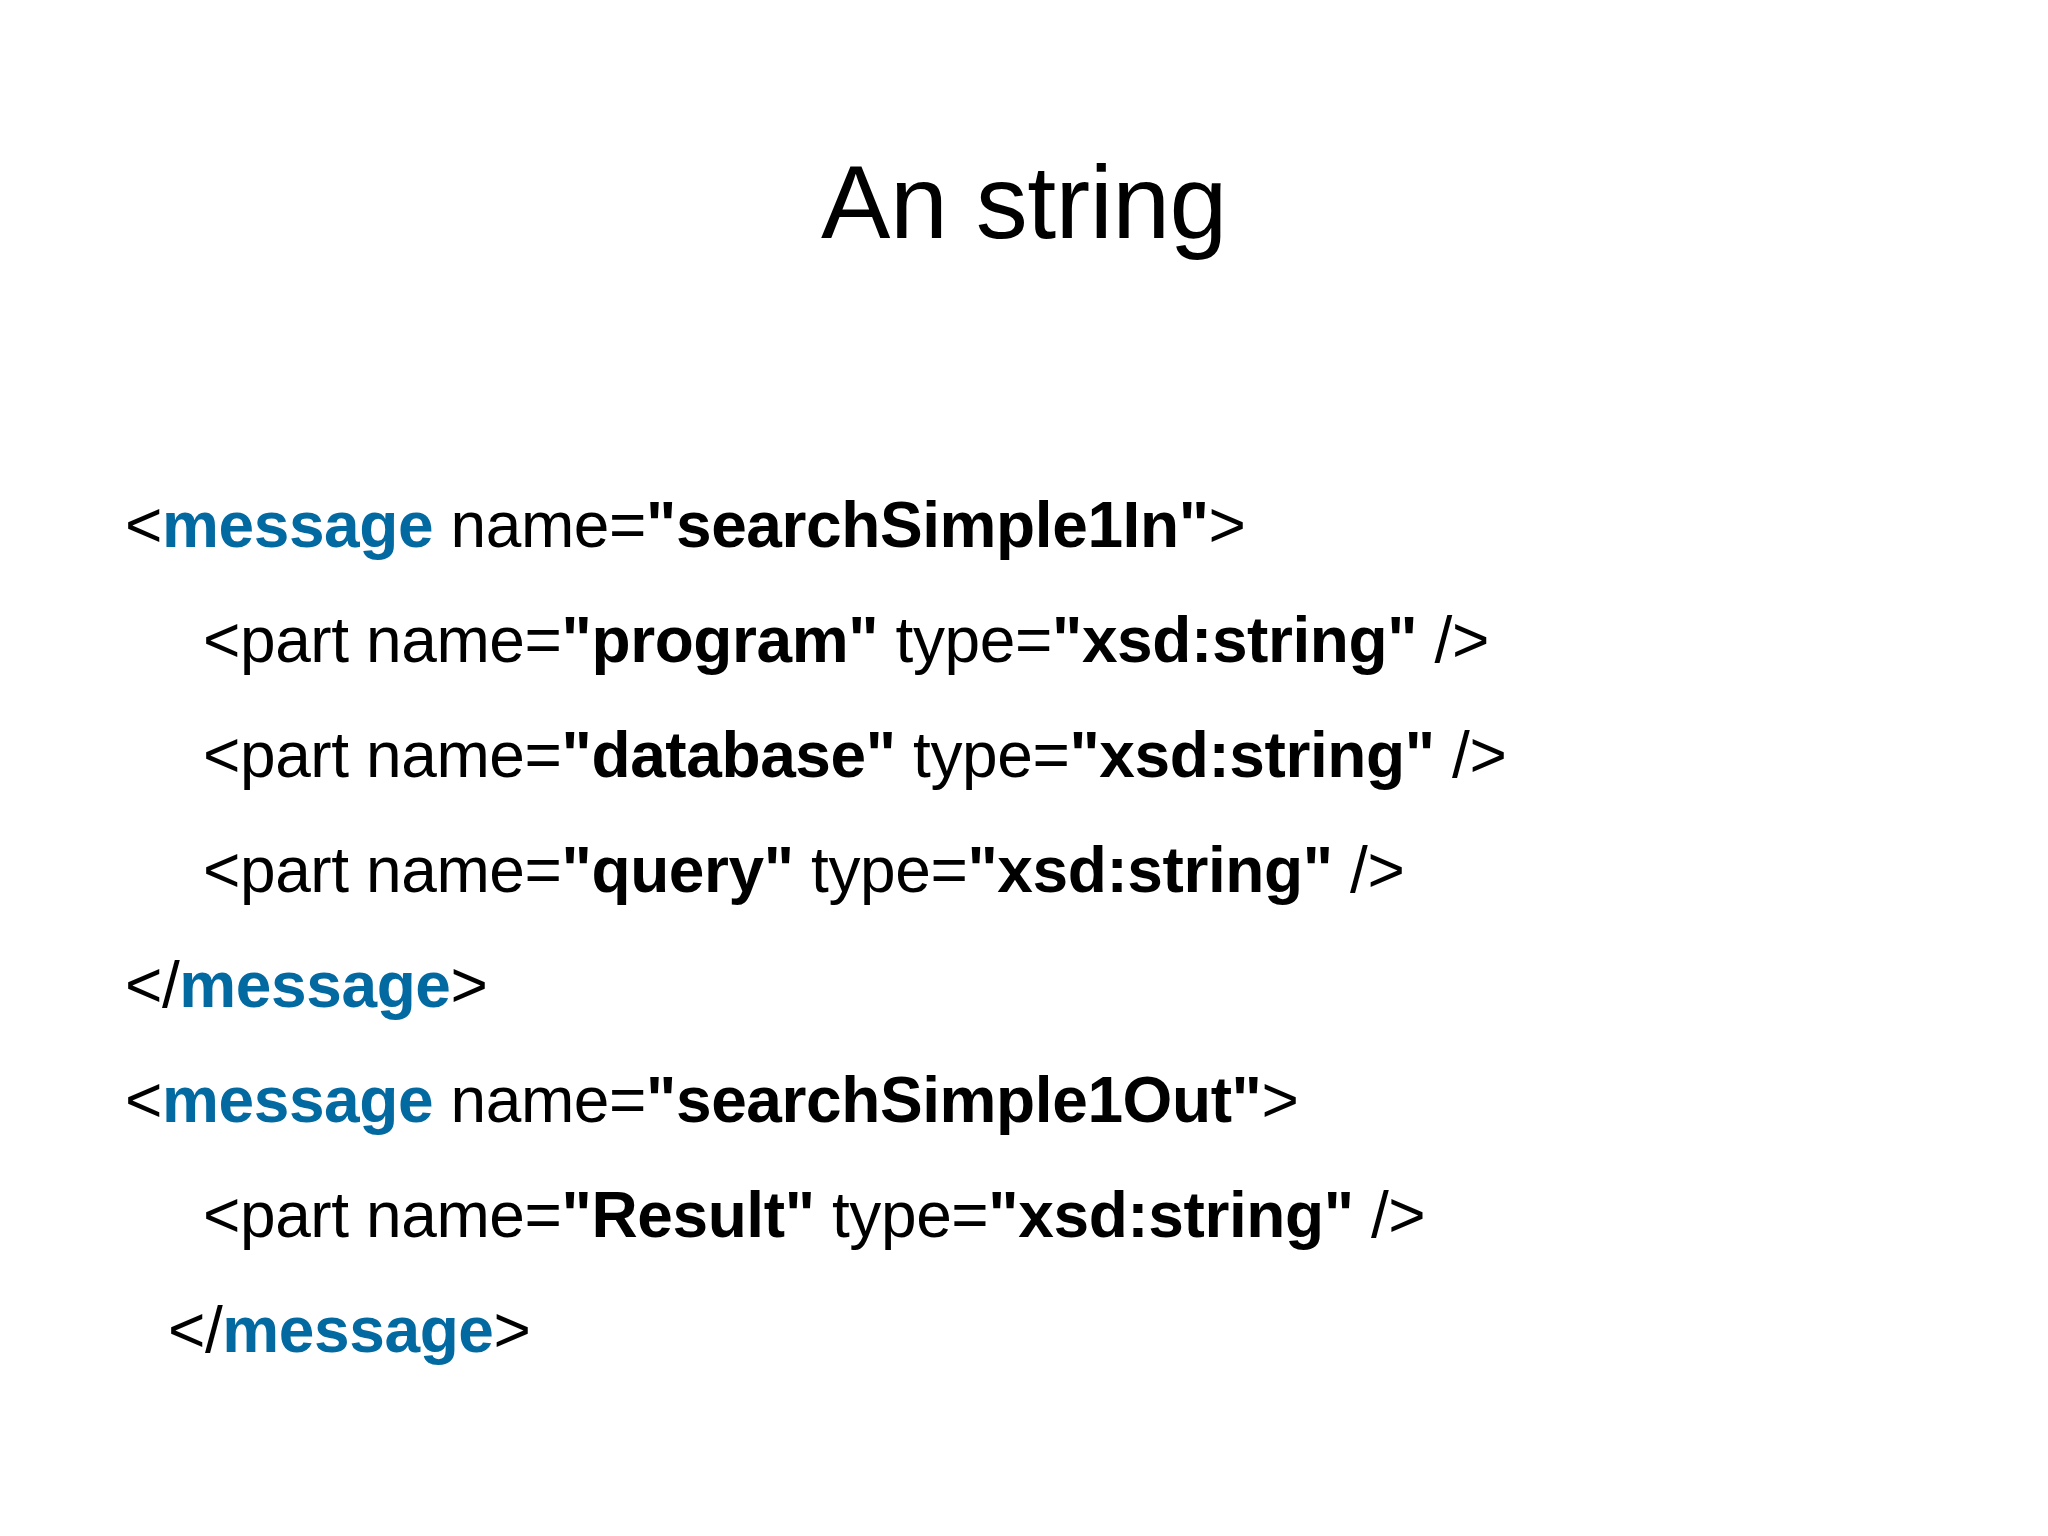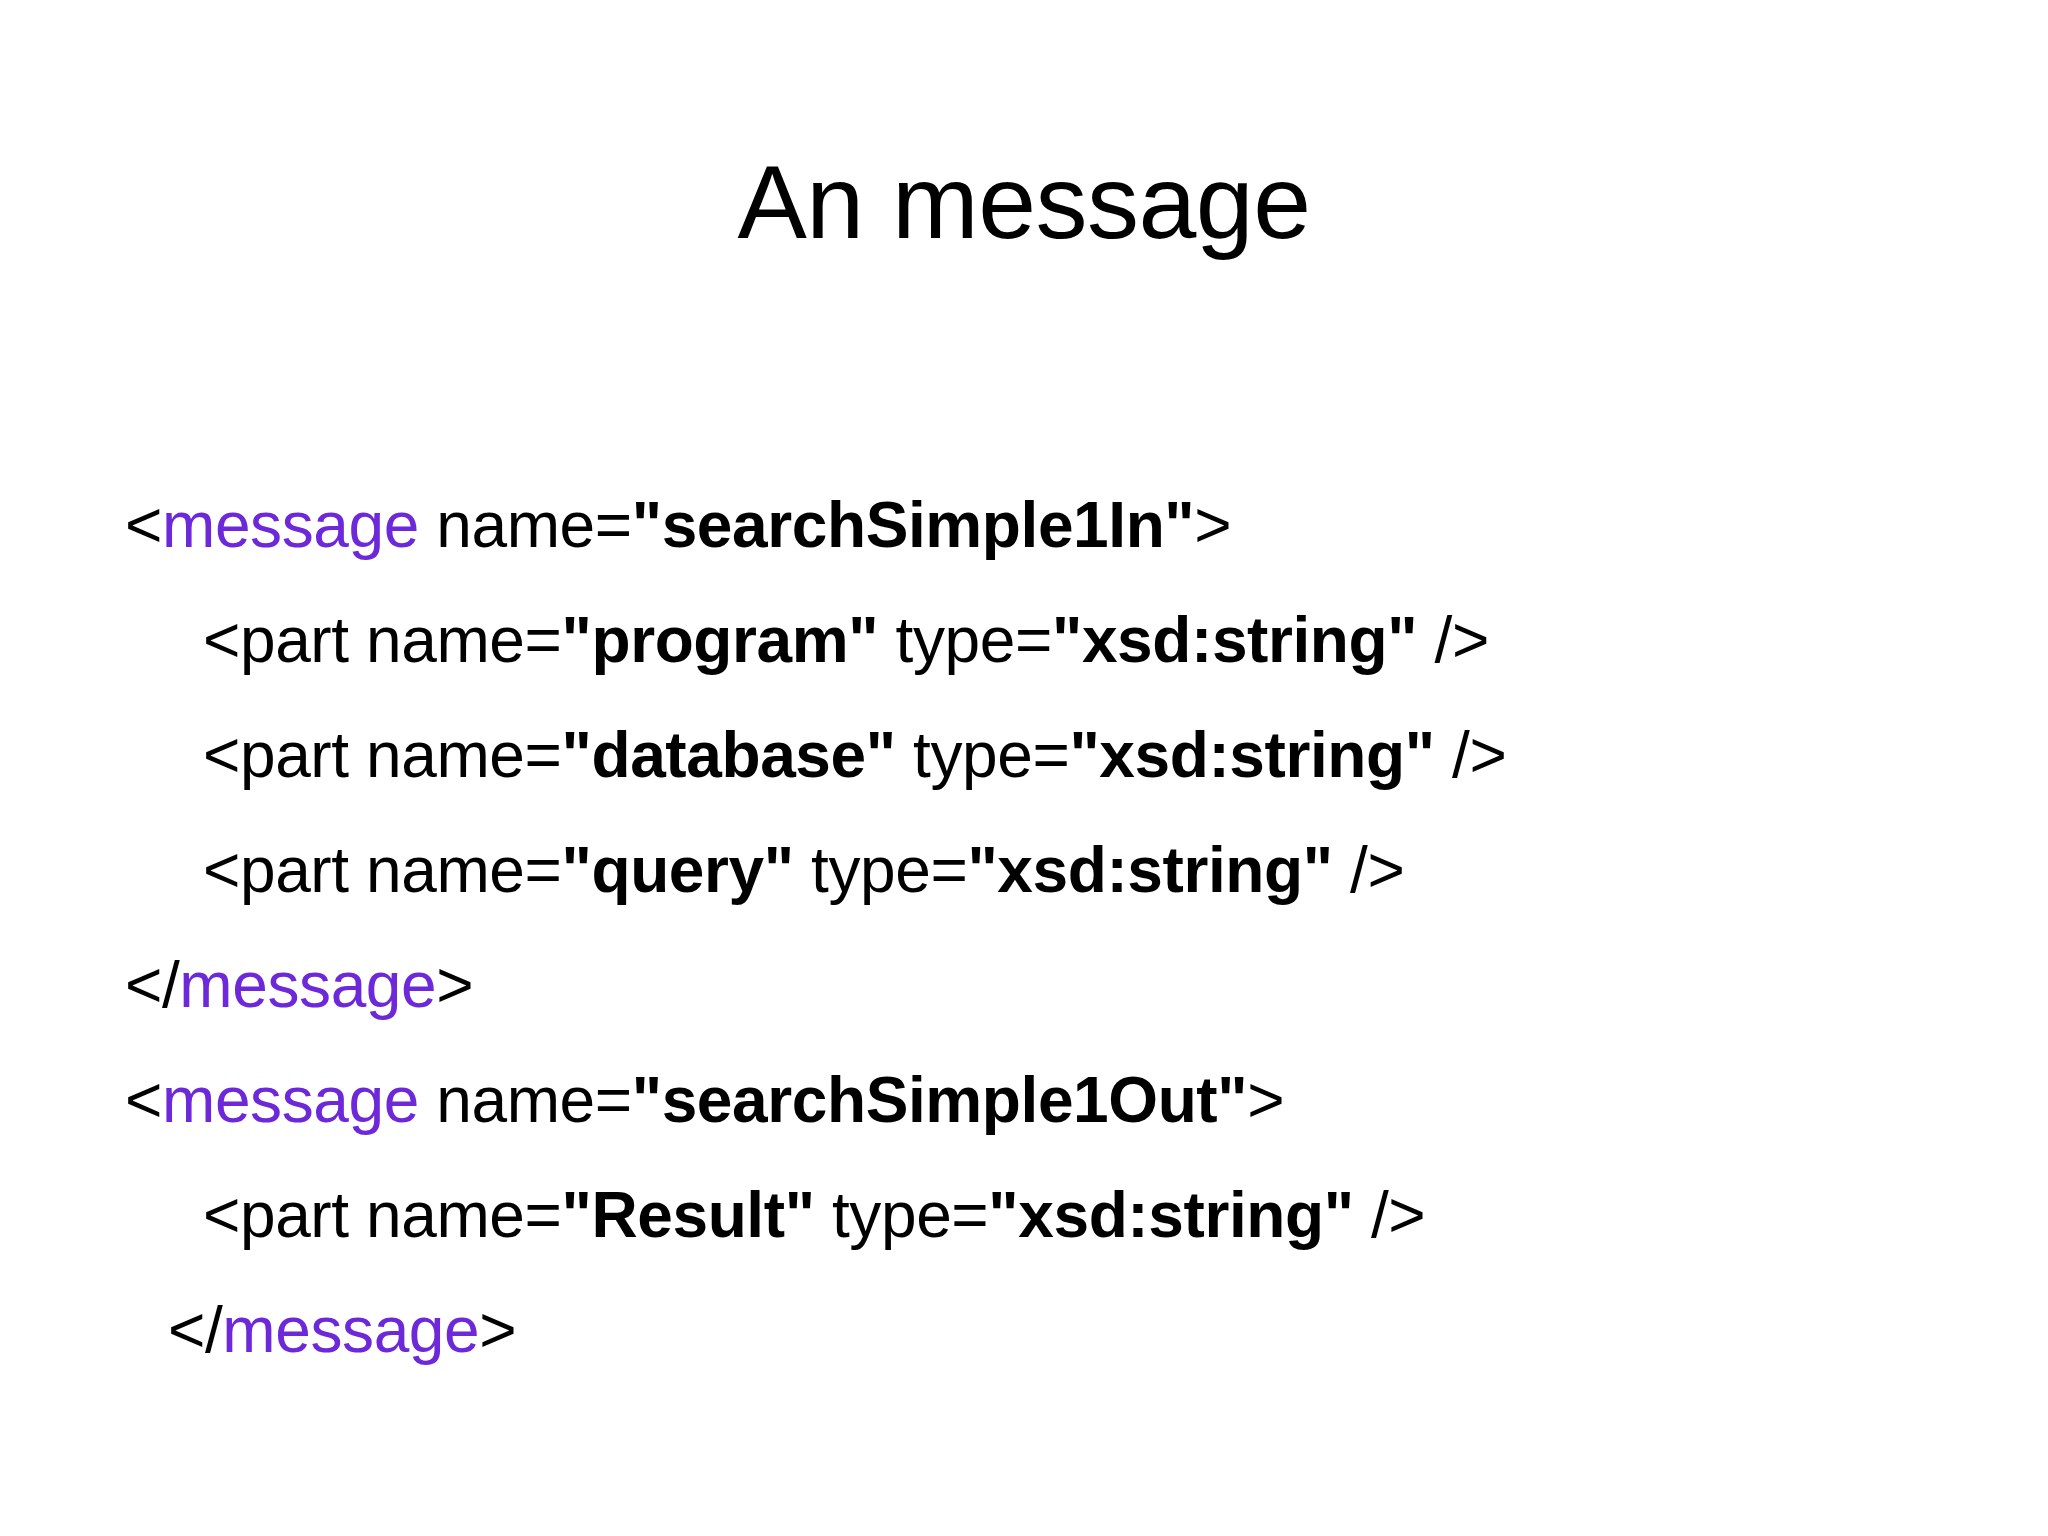--- a/index.html
+++ b/index.html
@@ -44,38 +44,38 @@
     line-height: 115px;
     color: #000000;
     white-space: pre;
     font-weight: 400;
     letter-spacing: -0.4px;
   }
   .code-line .seg {
     white-space: pre;
   }
   .seg.tag {
-    color: #6d28d9;
-    font-weight: 400;
+    color: #0369a1;
+    font-weight: 700;
   }
   .seg.bold {
     font-weight: 700;
     color: #000000;
   }
   .seg.plain {
     font-weight: 400;
     color: #000000;
   }
 </style>
 </head>
 <body>
 
 <div class="slide">
 
-  <div class="slide-title">An message</div>
+  <div class="slide-title">An string</div>
 
   <div class="code-block">
       <div class="code-line" style="padding-left: 125px;"><span class="seg plain">&lt;</span><span class="seg tag">message</span><span class="seg plain"> name=</span><span class="seg bold">"searchSimple1In"</span><span class="seg plain">&gt;</span></div>
       <div class="code-line" style="padding-left: 203px;"><span class="seg plain">&lt;part name=</span><span class="seg bold">"program"</span><span class="seg plain"> type=</span><span class="seg bold">"xsd:string"</span><span class="seg plain"> /&gt;</span></div>
       <div class="code-line" style="padding-left: 203px;"><span class="seg plain">&lt;part name=</span><span class="seg bold">"database"</span><span class="seg plain"> type=</span><span class="seg bold">"xsd:string"</span><span class="seg plain"> /&gt;</span></div>
       <div class="code-line" style="padding-left: 203px;"><span class="seg plain">&lt;part name=</span><span class="seg bold">"query"</span><span class="seg plain"> type=</span><span class="seg bold">"xsd:string"</span><span class="seg plain"> /&gt;</span></div>
       <div class="code-line" style="padding-left: 125px;"><span class="seg plain">&lt;/</span><span class="seg tag">message</span><span class="seg plain">&gt;</span></div>
       <div class="code-line" style="padding-left: 125px;"><span class="seg plain">&lt;</span><span class="seg tag">message</span><span class="seg plain"> name=</span><span class="seg bold">"searchSimple1Out"</span><span class="seg plain">&gt;</span></div>
       <div class="code-line" style="padding-left: 203px;"><span class="seg plain">&lt;part name=</span><span class="seg bold">"Result"</span><span class="seg plain"> type=</span><span class="seg bold">"xsd:string"</span><span class="seg plain"> /&gt;</span></div>
       <div class="code-line" style="padding-left: 168px;"><span class="seg plain">&lt;/</span><span class="seg tag">message</span><span class="seg plain">&gt;</span></div>

